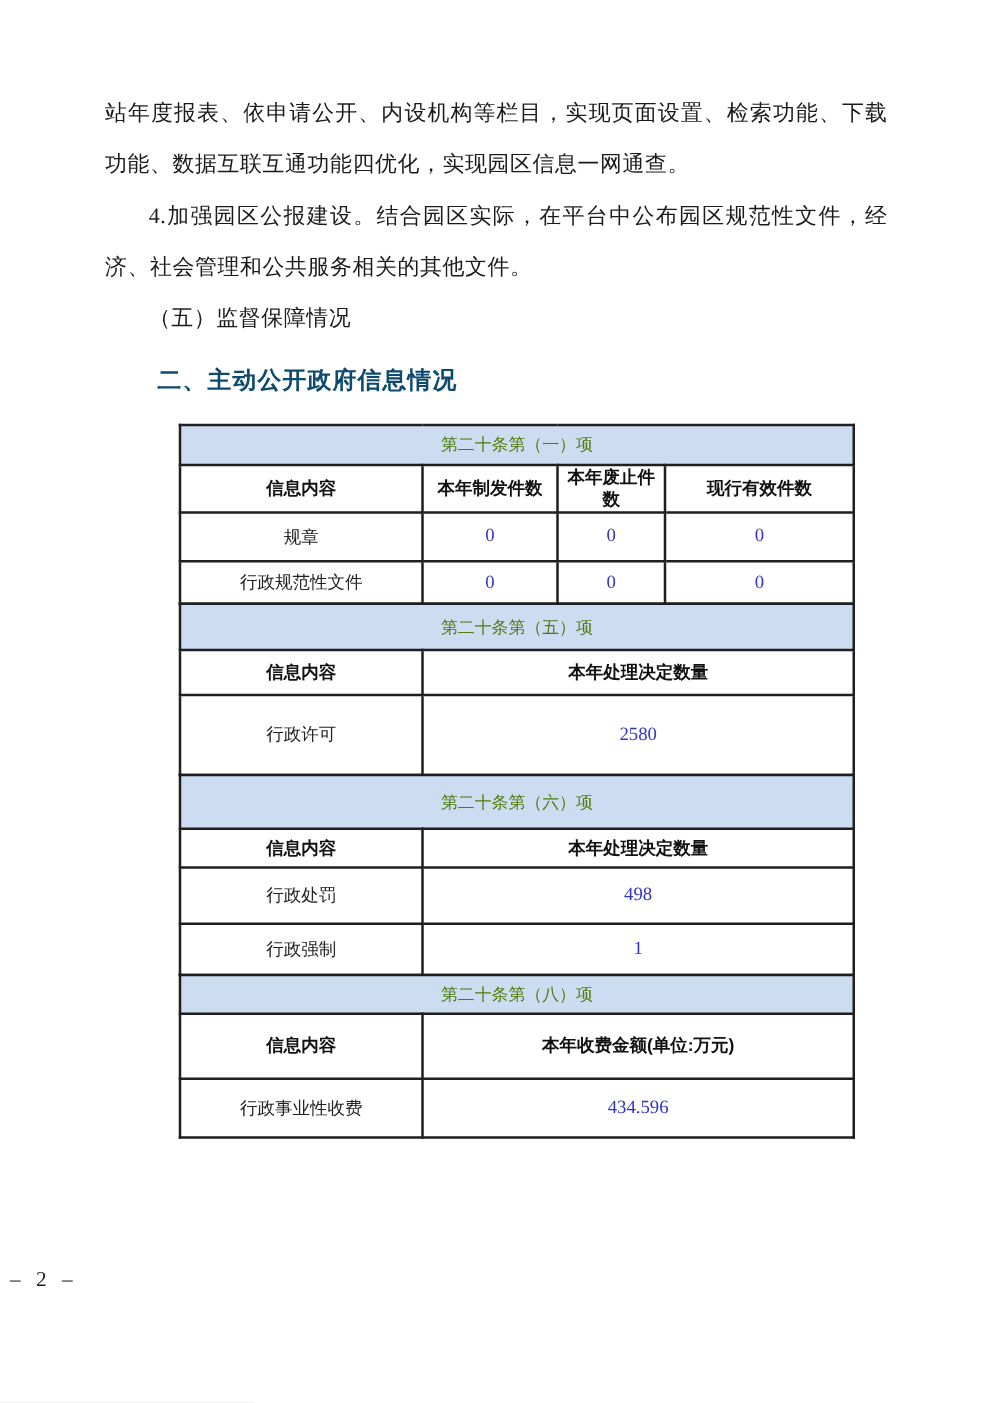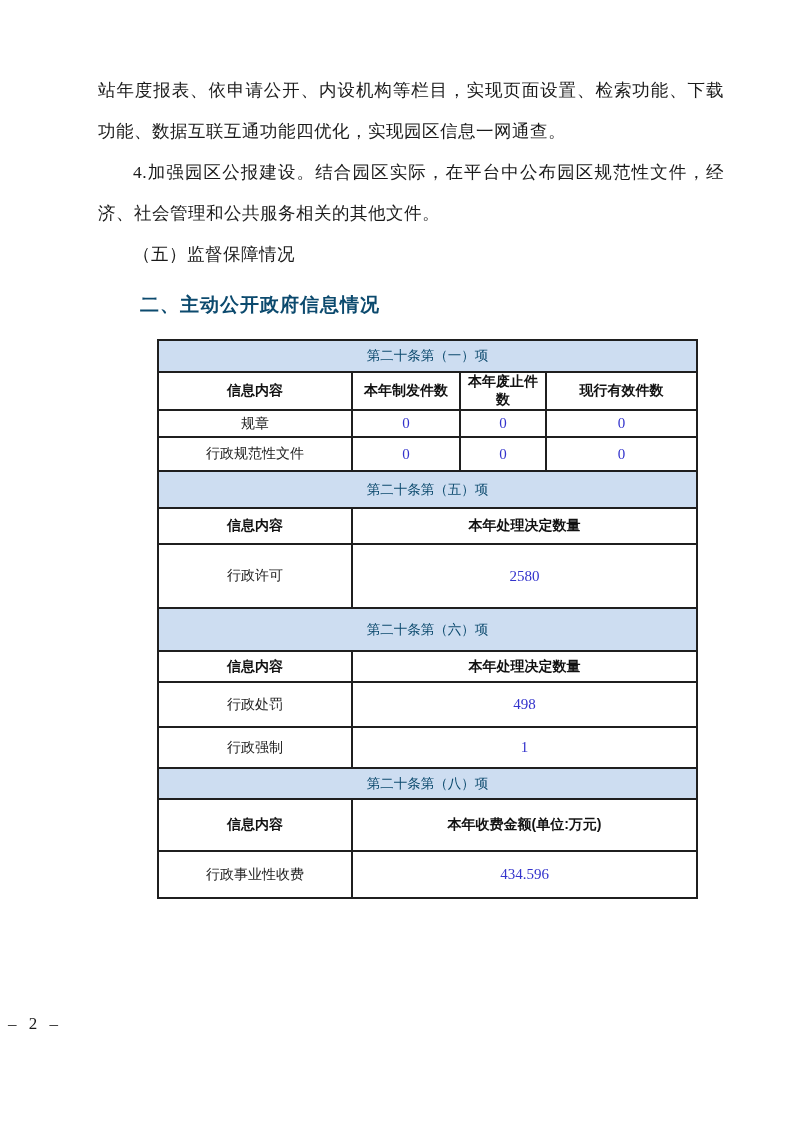--- a/index.html
+++ b/index.html
@@ -7,21 +7,21 @@
     position: relative;
     width: 793px;
     height: 1122px;
     margin: 0 auto;
     background: #ffffff;
     overflow: hidden;
     color: #1a1a1a;
   }
   .body-text {
     position: absolute;
-    left: 98px;
+    left: 84px;
     top: 70px;
     width: 626px;
   }
   .body-text p {
     margin: 0;
     font-family: "Liberation Serif", serif;
     font-size: 17.5px;
     line-height: 41px;
     text-align: justify;
     text-justify: inter-ideograph;
@@ -52,21 +52,21 @@
     border: 2px solid #1f1f1f;
     text-align: center;
     vertical-align: middle;
     padding: 0 4px;
     overflow: hidden;
   }
   td.band {
     background: #cdddf1;
     font-family: "Liberation Serif", serif;
     font-size: 13.5px;
-    color: #0c4a6e;
+    color: #4d7c0f;
   }
   td.hdr {
     font-family: "Liberation Sans", sans-serif;
     font-weight: bold;
     font-size: 14px;
     color: #111111;
   }
   td.lbl {
     font-family: "Liberation Serif", serif;
     font-size: 14px;
@@ -110,21 +110,21 @@
           <tbody>
             <tr style="height: 32px;">
               <td colspan="4" class="band">第二十条第（一）项</td>
             </tr>
             <tr style="height: 35px;">
               <td class="hdr">信息内容</td>
               <td class="hdr">本年制发件数</td>
               <td class="hdr">本年废止件数</td>
               <td class="hdr">现行有效件数</td>
             </tr>
-            <tr style="height: 27px;">
+            <tr style="height: 39px;">
               <td class="lbl">规章</td>
               <td class="val">0</td>
               <td class="val">0</td>
               <td class="val">0</td>
             </tr>
             <tr style="height: 34px;">
               <td class="lbl">行政规范性文件</td>
               <td class="val">0</td>
               <td class="val">0</td>
               <td class="val">0</td>

